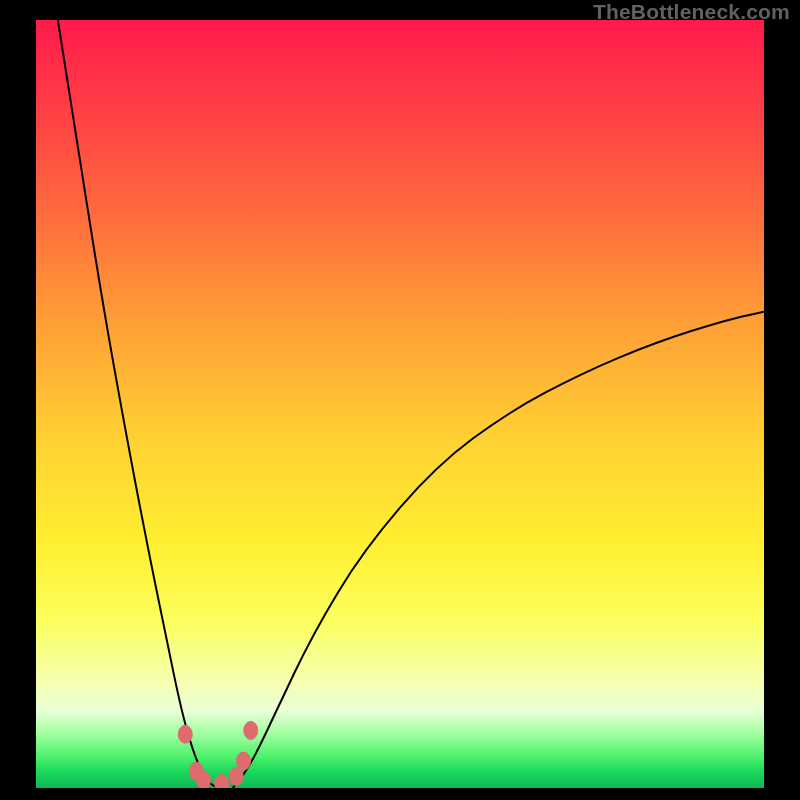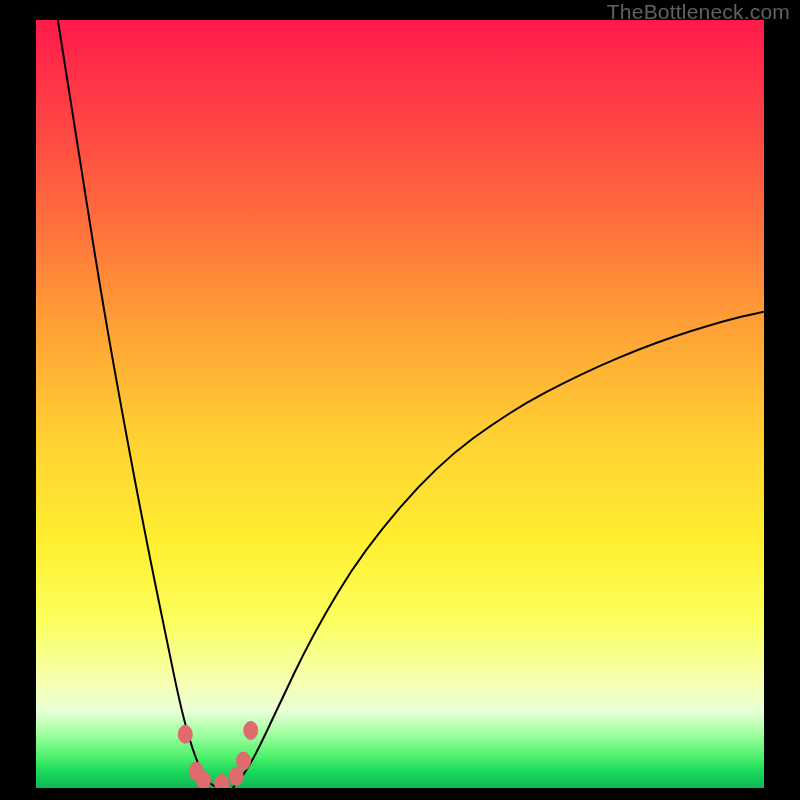--- a/index.html
+++ b/index.html
@@ -43,21 +43,21 @@
       #10b656 100%
     );
     overflow: hidden;
   }
   .watermark {
     position: absolute;
     top: 0px;
     right: 10px;
     color: #616161;
     font-size: 21px;
-    font-weight: 400;
+    font-weight: 700;
     letter-spacing: 0.2px;
     z-index: 5;
     user-select: none;
   }
   svg.curves {
     position: absolute;
     left: 0;
     top: 0;
     width: 728px;
     height: 768px;

